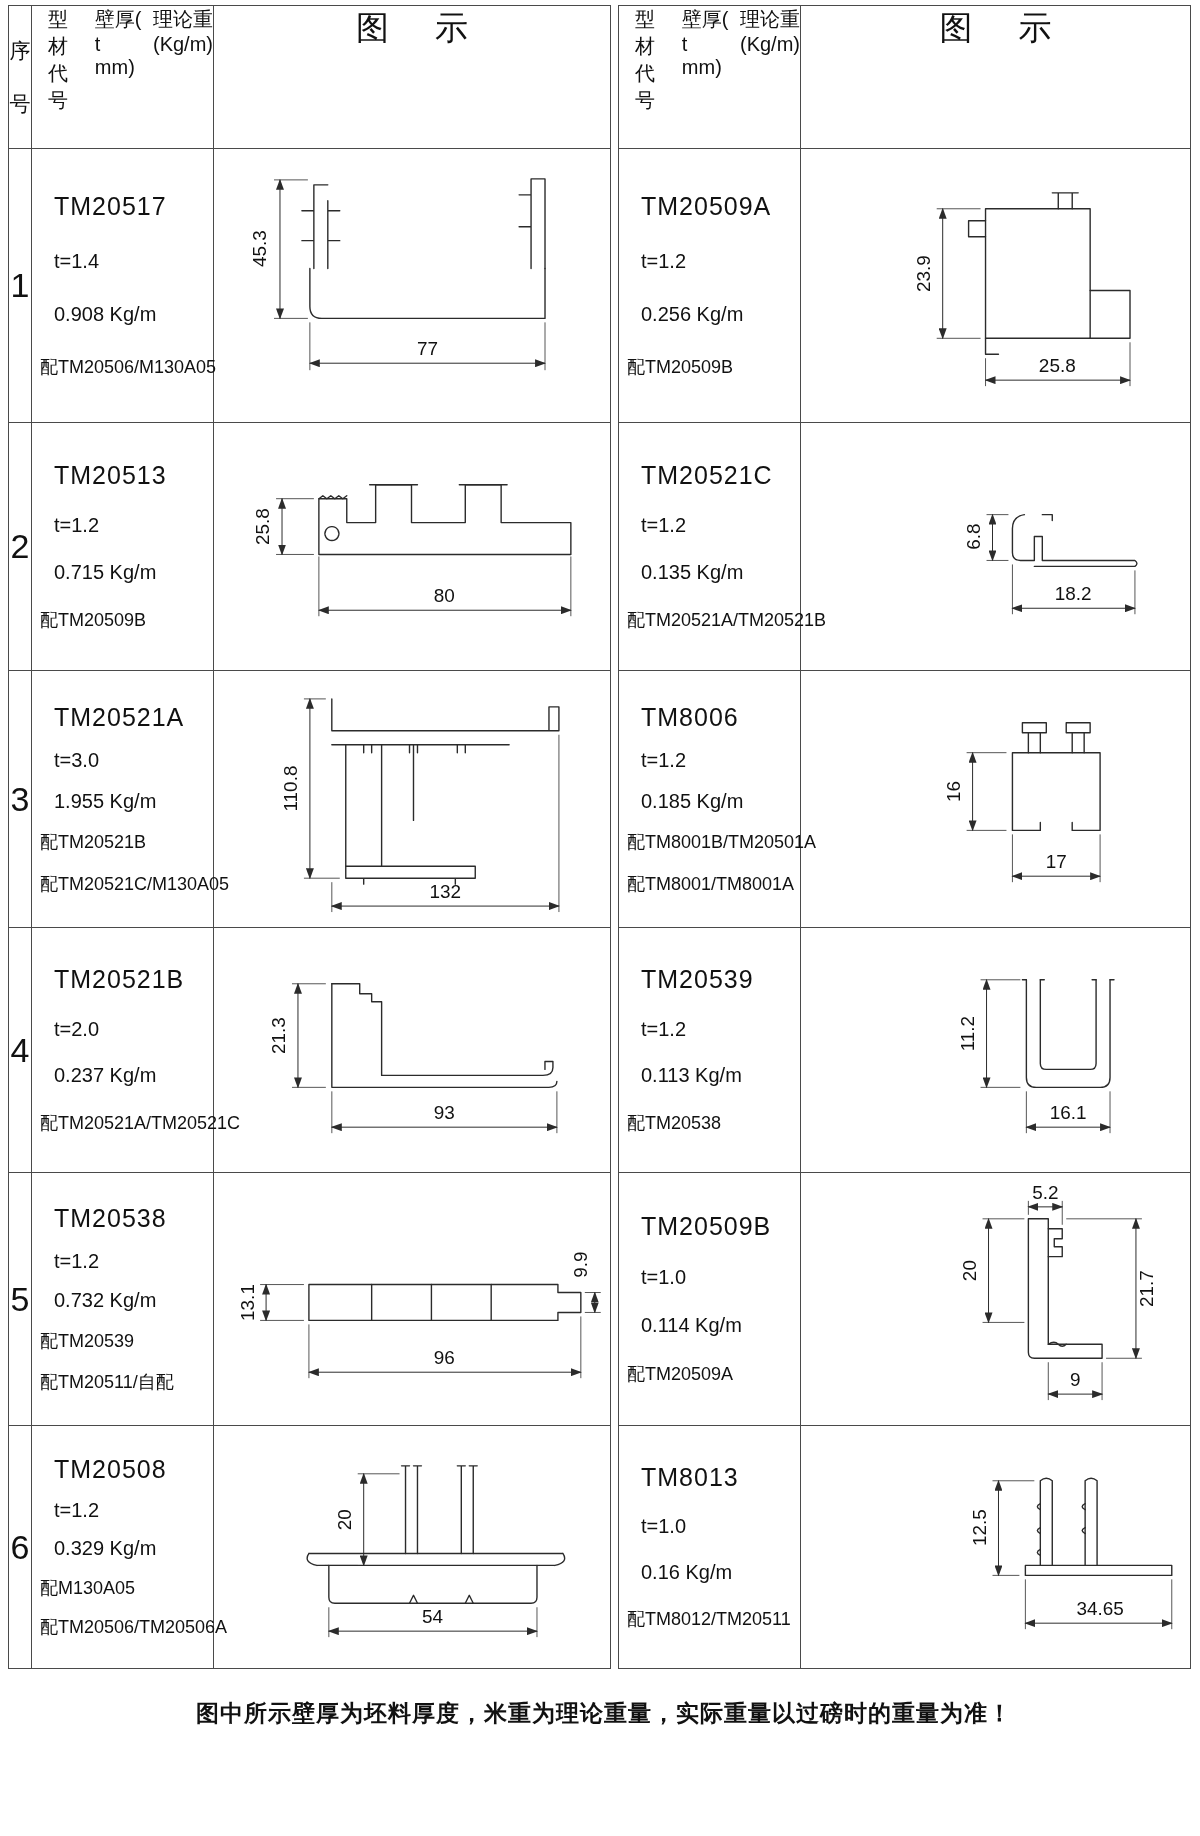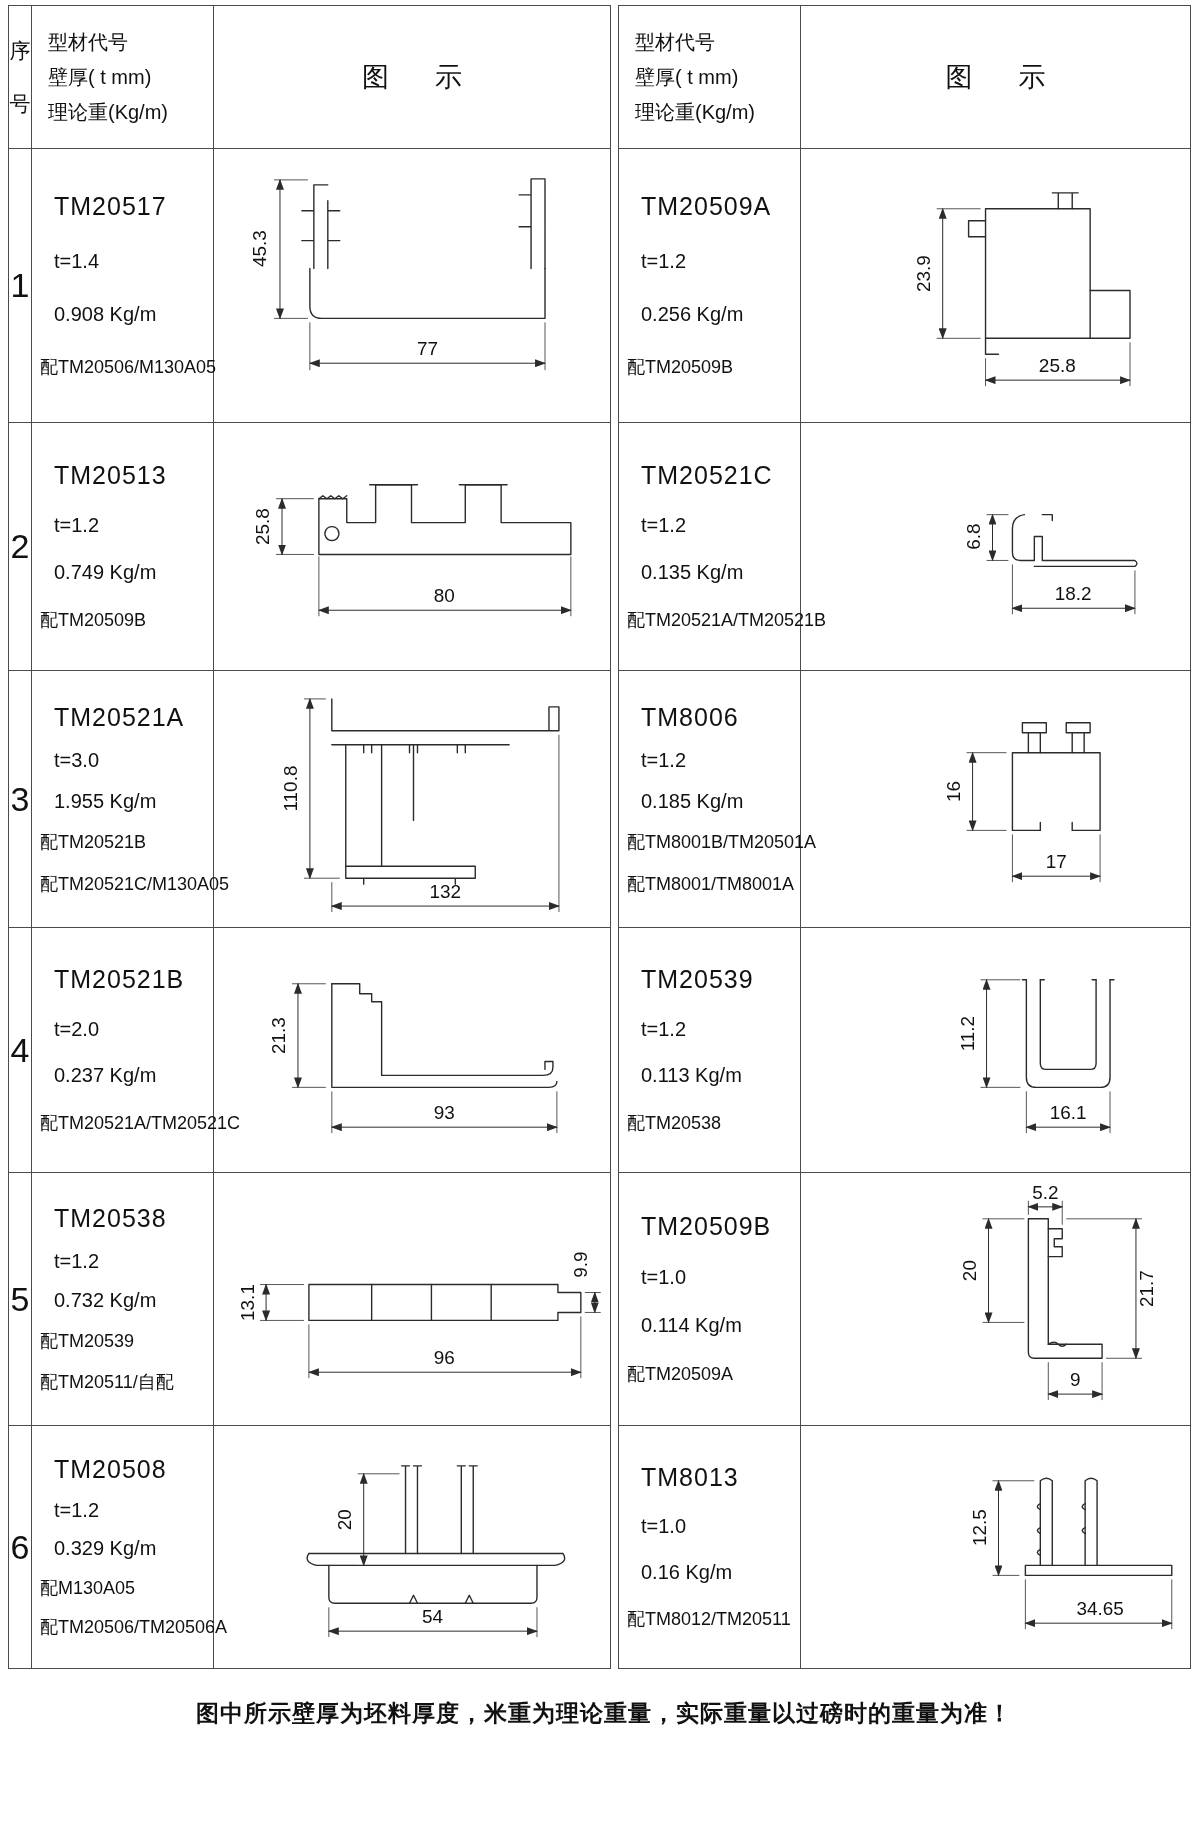--- a/index.html
+++ b/index.html
@@ -6,23 +6,23 @@
   .page{position:relative;width:1200px;height:1836px;background:#fff;overflow:hidden;
         font-family:"Liberation Sans",sans-serif;color:#111;}
   .group{position:absolute;display:grid;border-left:1px solid #4a4a4a;border-top:1px solid #4a4a4a;}
   .g-left{left:8px;top:5px;grid-template-columns:23px 182px 397px;
           grid-template-rows:143px 274px 248px 257px 245px 253px 243px;}
   .g-right{left:618px;top:5px;grid-template-columns:182px 390px;
           grid-template-rows:143px 274px 248px 257px 245px 253px 243px;}
   .cell{border-right:1px solid #4a4a4a;border-bottom:1px solid #4a4a4a;position:relative;box-sizing:border-box;}
   .idx-head{display:flex;flex-direction:column;justify-content:space-around;align-items:center;
             font-size:21px;padding:18px 0;}
-  .spec-head{display:flex;flex-direction:column;justify-content:center;gap:8px;
+  .spec-head{display:flex;flex-direction:row;justify-content:center;gap:8px;
              font-size:20px;padding-left:16px;}
-  .diag-head{display:flex;align-items:center;justify-content:center;font-size:27px;
+  .diag-head{display:flex;align-items:flex-start;justify-content:center;font-size:33px;
              letter-spacing:46px;text-indent:46px;}
   .idx{display:flex;align-items:center;justify-content:center;font-size:34px;}
   .spec{display:flex;flex-direction:column;justify-content:space-evenly;padding:14px 0 14px 6px;}
   .spec .code{font-size:25px;margin-left:16px;letter-spacing:1px;}
   .spec .val{font-size:20px;margin-left:16px;}
   .spec .match{font-size:18px;margin-left:2px;white-space:nowrap;}
   .diag svg{position:absolute;left:0;top:0;width:100%;height:100%;}
   .profile{fill:none;stroke:#2b2b2b;stroke-width:1.4;stroke-linejoin:round;stroke-linecap:round;}
   .ext{stroke:#2b2b2b;stroke-width:0.8;fill:none;}
   .dim{stroke:#2b2b2b;stroke-width:1;fill:none;}
@@ -77,21 +77,21 @@
         <text class="dimtxt" x="214" y="207" text-anchor="middle">77</text>
       </svg>
     </div>
 
     <div class="cell idx">
         <span>2</span>
       </div>
     <div class="cell spec">
       <span class="code">TM20513</span>
       <span class="val">t=1.2</span>
-      <span class="val">0.749 Kg/m</span>
+      <span class="val">0.715 Kg/m</span>
       <span class="match">配TM20509B</span>
     </div>
     <div class="cell diag">
       <svg viewBox="0 0 397 248">
         <path class="profile" d="M105,76 H133 V100 H162 V62 H198 V100 H252 V62 H288 V100 H358 V132 H105 Z"></path>
         <path class="profile" d="M156,62 H204 M246,62 H294"></path>
         <path class="profile" d="M105,76 l4,-3 4,3 4,-3 4,3 4,-3 4,3 4,-3"></path>
         <path class="profile" d="M118,104 a7,7 0 1 0 0.2,0"></path>
         <path class="ext" d="M100,76 H62 M100,132 H62"></path>
         <line class="dim" x1="68" y1="76" x2="68" y2="132" marker-start="url(#mA)" marker-end="url(#mA)"></line>

